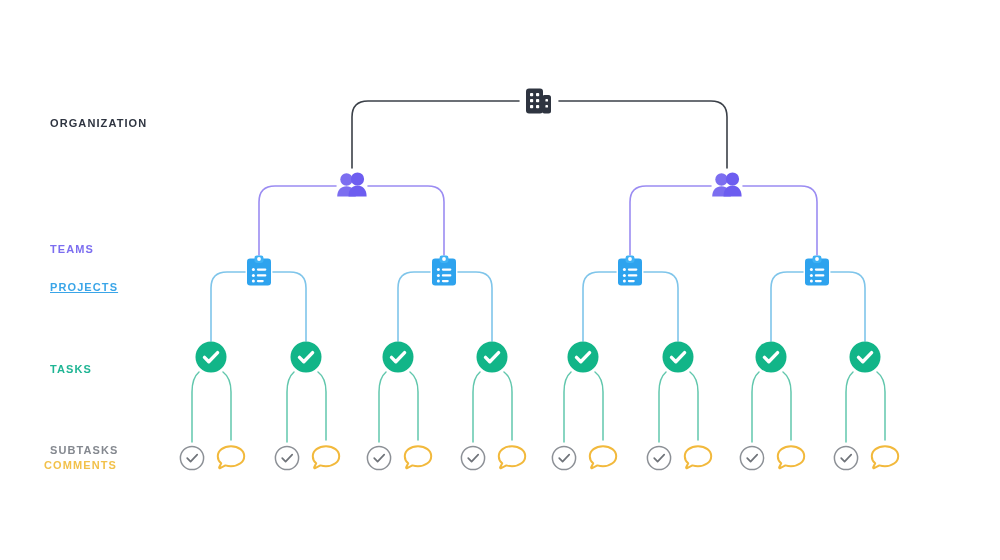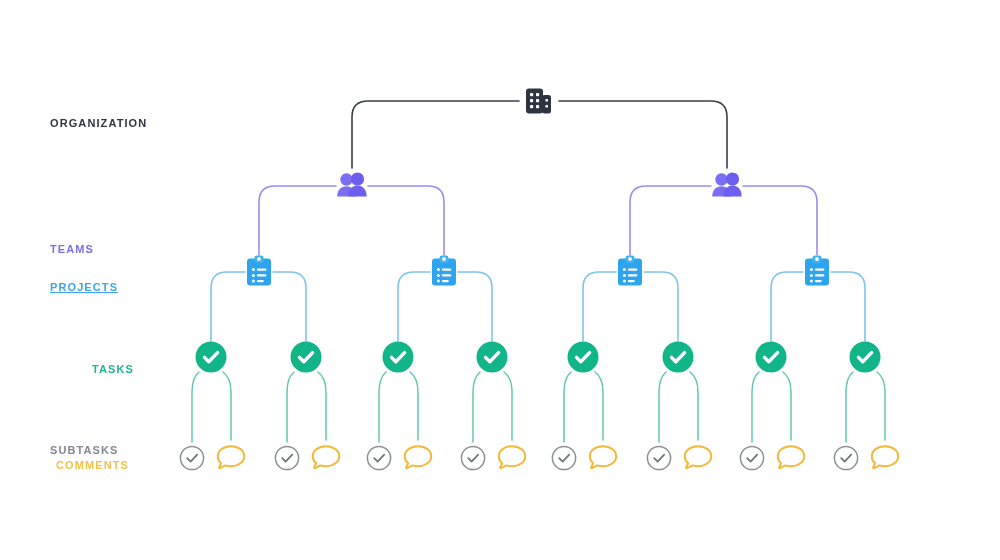--- a/index.html
+++ b/index.html
@@ -31,23 +31,23 @@
     font-size: 11px;
     font-weight: bold;
     letter-spacing: 1.1px;
     white-space: nowrap;
     line-height: 15px;
     user-select: none;
   }
   .lbl-organization { left: 50px; top: 116px; color: #2e3440; }
   .lbl-teams        { left: 50px; top: 198px; color: #7c6ef0; margin-top: 44px; }
   .lbl-projects     { left: 50px; top: 280px; color: #3aa5e8; text-decoration: underline; }
-  .lbl-tasks        { left: 50px; top: 362px; color: #1fb594; margin-left: 42px; }
+  .lbl-tasks        { left: 50px; top: 362px; color: #1fb594; }
   .lbl-subtasks     { left: 50px; top: 443px; color: #84888f; }
-  .lbl-comments     { left: 56px; top: 458px; color: #f2c14a; }
+  .lbl-comments     { left: 44px; top: 458px; color: #f2c14a; }
 </style>
 </head>
 <body>
 
 <div id="stage">
 
   <span class="level-label lbl-organization">ORGANIZATION</span>
   <span class="level-label lbl-teams">TEAMS</span>
   <span class="level-label lbl-projects">PROJECTS</span>
   <span class="level-label lbl-tasks">TASKS</span>

